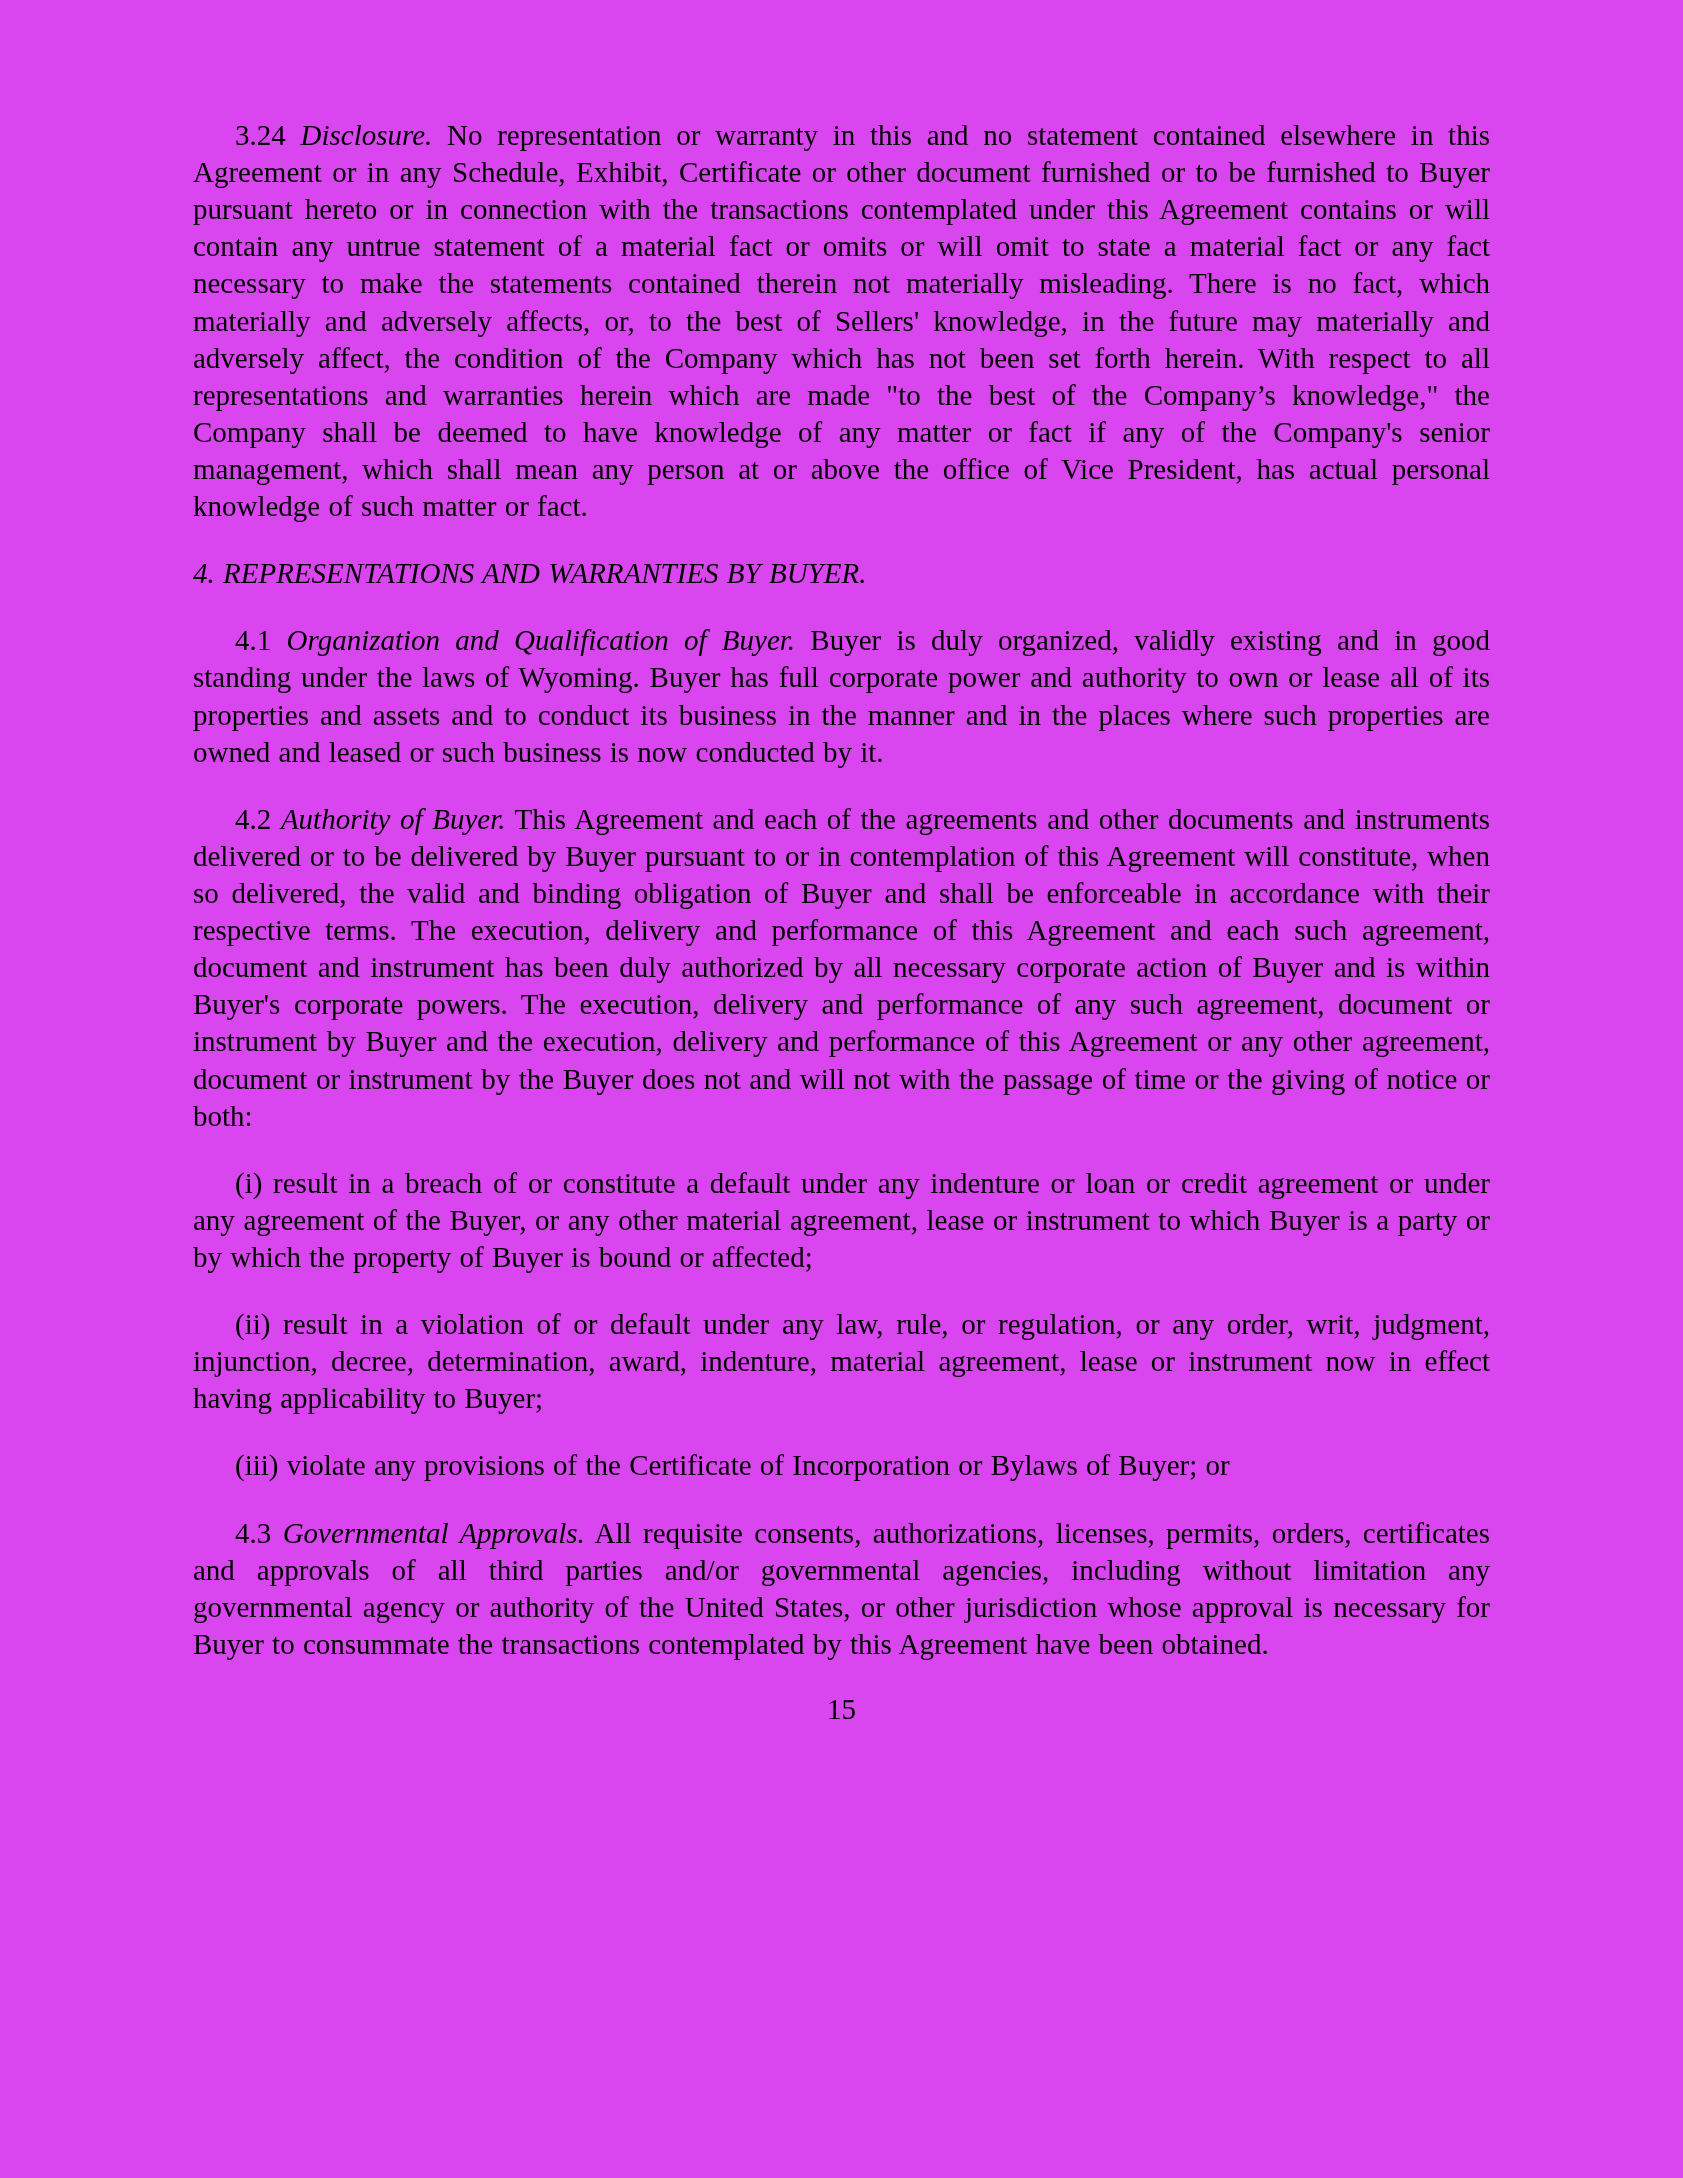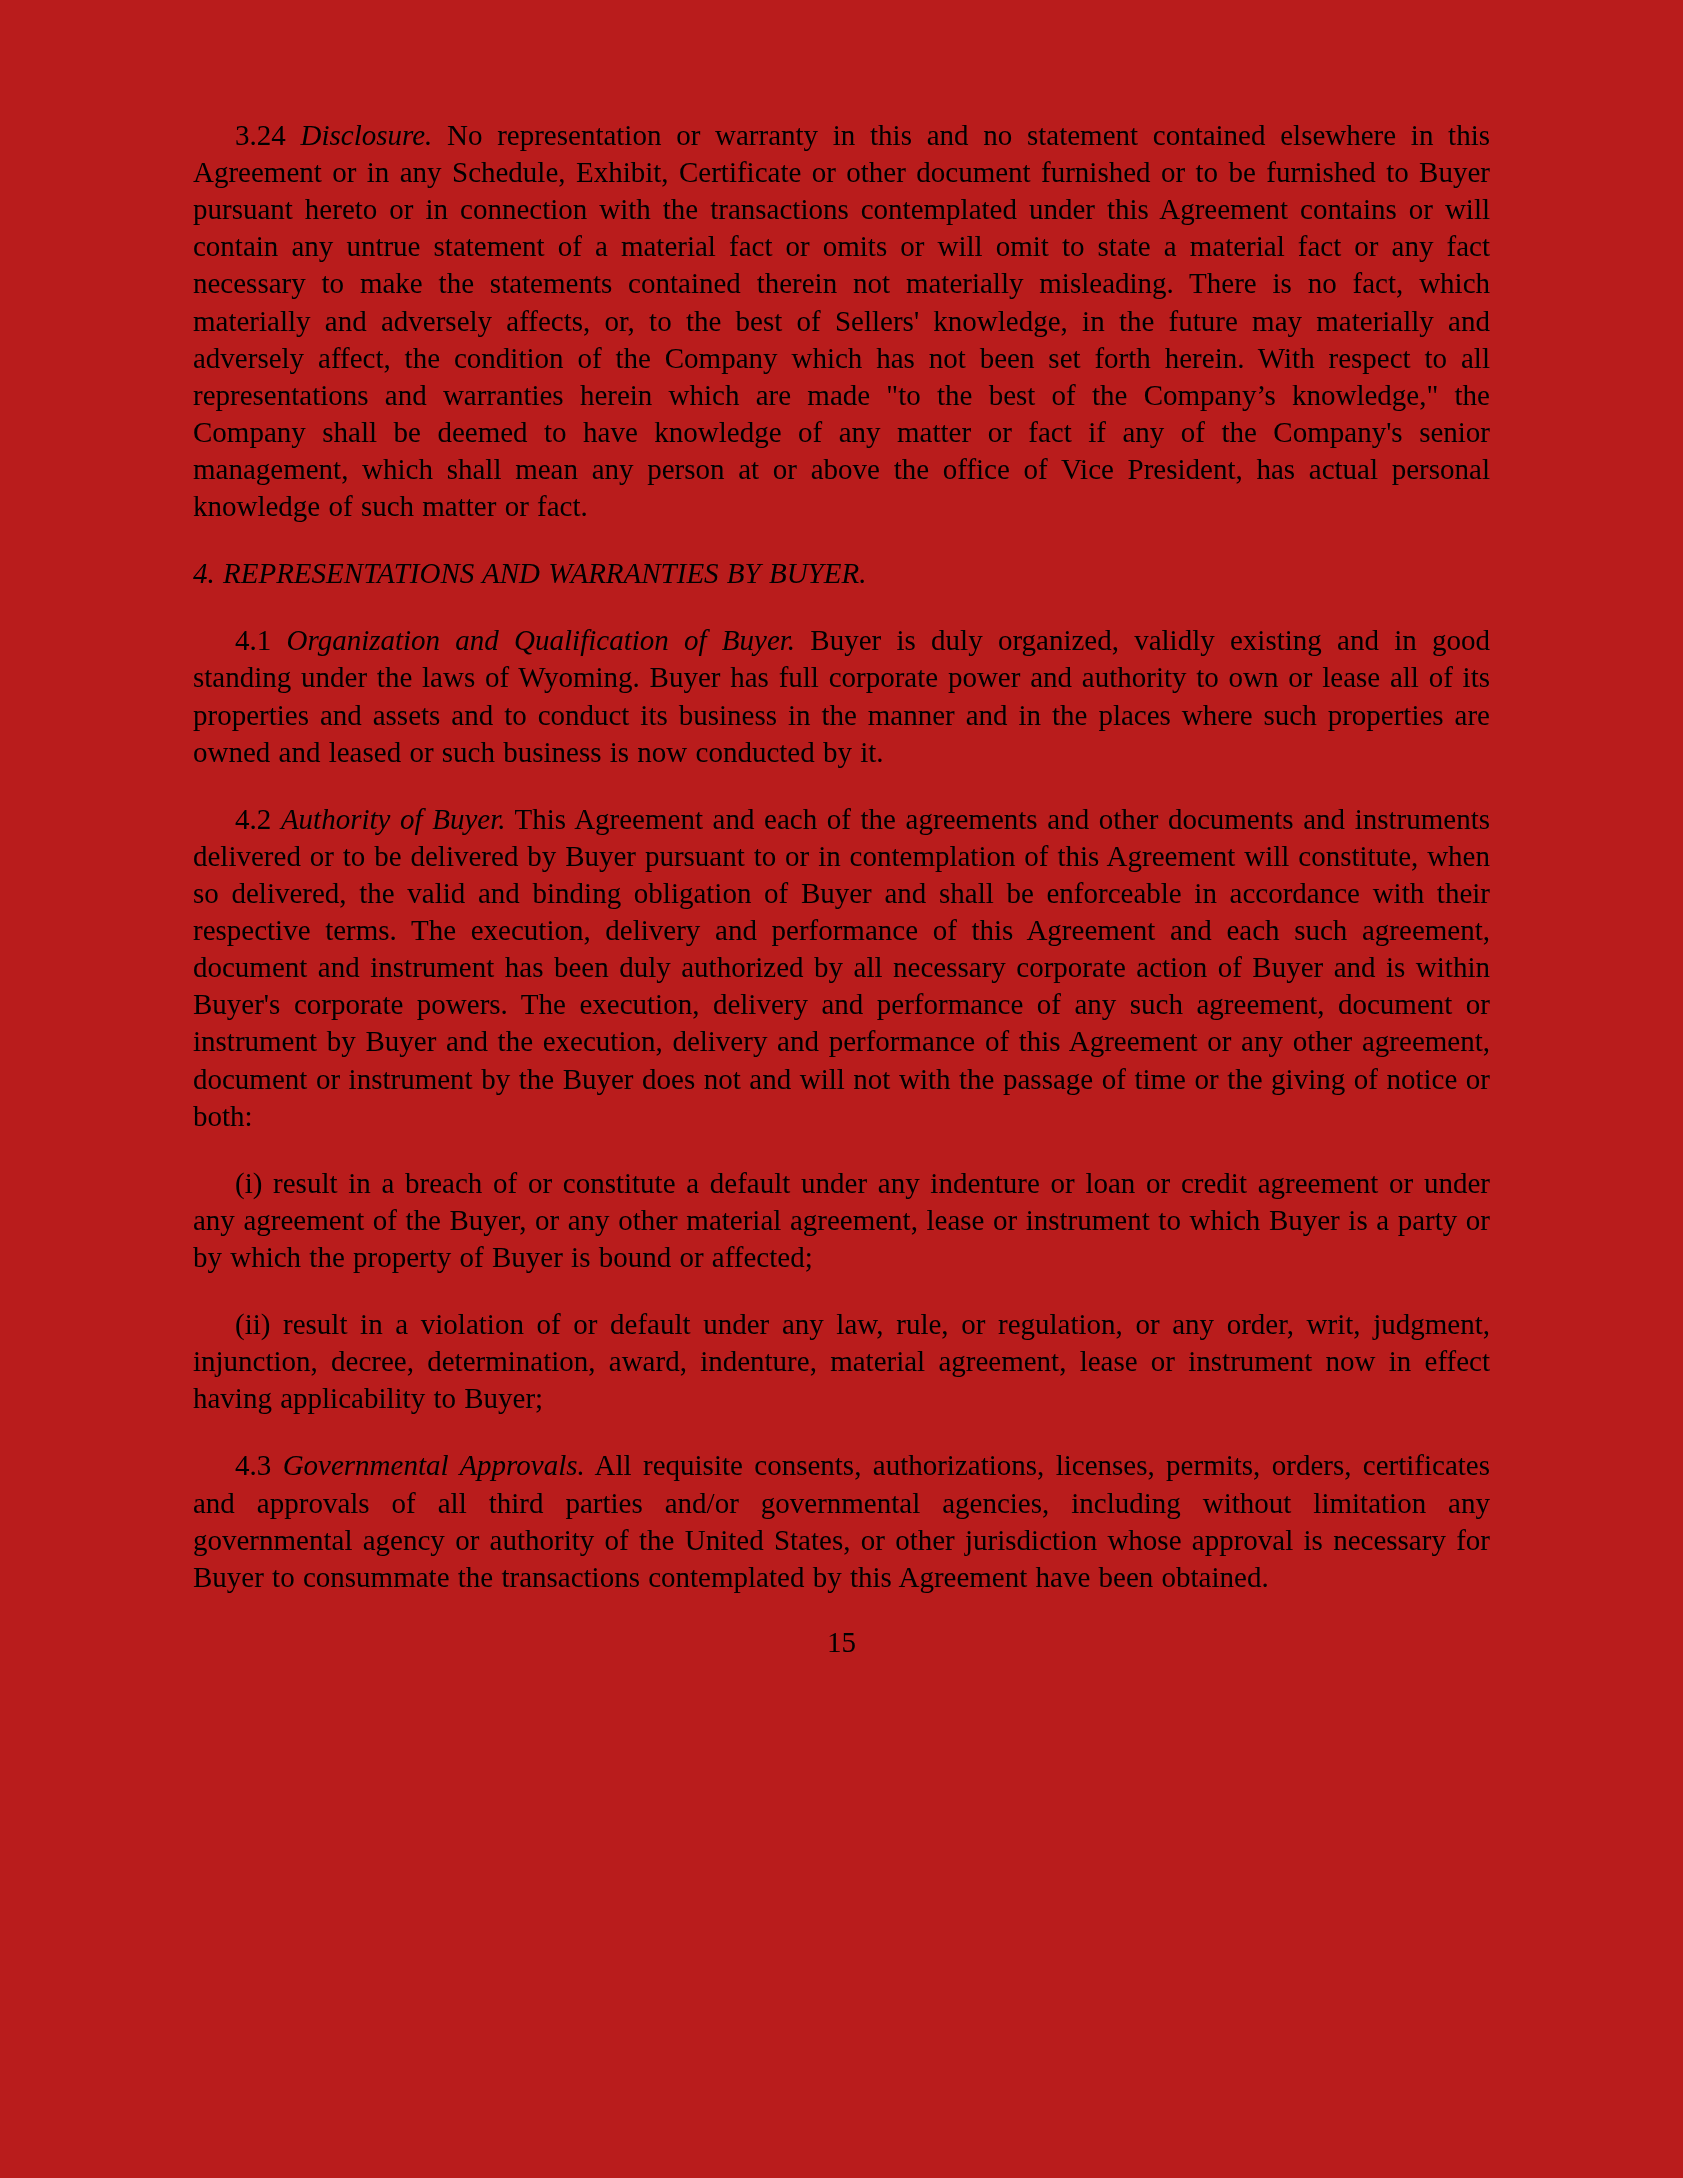--- a/index.html
+++ b/index.html
@@ -12,21 +12,21 @@
     height: 2178px;
     overflow: hidden;
     font-family: "Liberation Serif", "DejaVu Serif", serif;
     color: #000000;
   }
   .page {
     box-sizing: border-box;
     width: 1683px;
     height: 2178px;
     padding: 117px 193px 0 193px;
-    background: #b91c1c;
+    background: #d946ef;
   }
   .doc-body p.para {
     margin: 0 0 30px 0;
     font-size: 29px;
     line-height: 1.28;
     text-align: justify;
     word-spacing: 1px;
   }
   .doc-body p.para.body {
     text-indent: 42px;
@@ -48,17 +48,18 @@
 <body>
 
 <div class="page">
   <div class="doc-body">
       <p class="para body"><span>3.24 </span><span class="em">Disclosure.</span><span> No representation or warranty in this and no statement contained elsewhere in this Agreement or in any Schedule, Exhibit, Certificate or other document furnished or to be furnished to Buyer pursuant hereto or in connection with the transactions contemplated under this Agreement contains or will contain any untrue statement of a material fact or omits or will omit to state a material fact or any fact necessary to make the statements contained therein not materially misleading. There is no fact, which materially and adversely affects, or, to the best of Sellers' knowledge, in the future may materially and adversely affect, the condition of the Company which has not been set forth herein. With respect to all representations and warranties herein which are made "to the best of the Company’s knowledge," the Company shall be deemed to have knowledge of any matter or fact if any of the Company's senior management, which shall mean any person at or above the office of Vice President, has actual personal knowledge of such matter or fact.</span></p>
       <p class="para heading"><span class="em">4. REPRESENTATIONS AND WARRANTIES BY BUYER.</span></p>
       <p class="para body"><span>4.1 </span><span class="em">Organization and Qualification of Buyer.</span><span> Buyer is duly organized, validly existing and in good standing under the laws of Wyoming. Buyer has full corporate power and authority to own or lease all of its properties and assets and to conduct its business in the manner and in the places where such properties are owned and leased or such business is now conducted by it.</span></p>
       <p class="para body"><span>4.2 </span><span class="em">Authority of Buyer.</span><span> This Agreement and each of the agreements and other documents and instruments delivered or to be delivered by Buyer pursuant to or in contemplation of this Agreement will constitute, when so delivered, the valid and binding obligation of Buyer and shall be enforceable in accordance with their respective terms. The execution, delivery and performance of this Agreement and each such agreement, document and instrument has been duly authorized by all necessary corporate action of Buyer and is within Buyer's corporate powers. The execution, delivery and performance of any such agreement, document or instrument by Buyer and the execution, delivery and performance of this Agreement or any other agreement, document or instrument by the Buyer does not and will not with the passage of time or the giving of notice or both:</span></p>
       <p class="para body"><span>(i) result in a breach of or constitute a default under any indenture or loan or credit agreement or under any agreement of the Buyer, or any other material agreement, lease or instrument to which Buyer is a party or by which the property of Buyer is bound or affected;</span></p>
       <p class="para body"><span>(ii) result in a violation of or default under any law, rule, or regulation, or any order, writ, judgment, injunction, decree, determination, award, indenture, material agreement, lease or instrument now in effect having applicability to Buyer;</span></p>
+      <p class="para body"><span>(iii) violate any provisions of the Certificate of Incorporation or Bylaws of Buyer; or</span></p>
       <p class="para body"><span>4.3 </span><span class="em">Governmental Approvals.</span><span> All requisite consents, authorizations, licenses, permits, orders, certificates and approvals of all third parties and/or governmental agencies, including without limitation any governmental agency or authority of the United States, or other jurisdiction whose approval is necessary for Buyer to consummate the transactions contemplated by this Agreement have been obtained.</span></p>
     </div>
   <div class="page-number">15</div>
 </div>
 
 
 </body></html>

